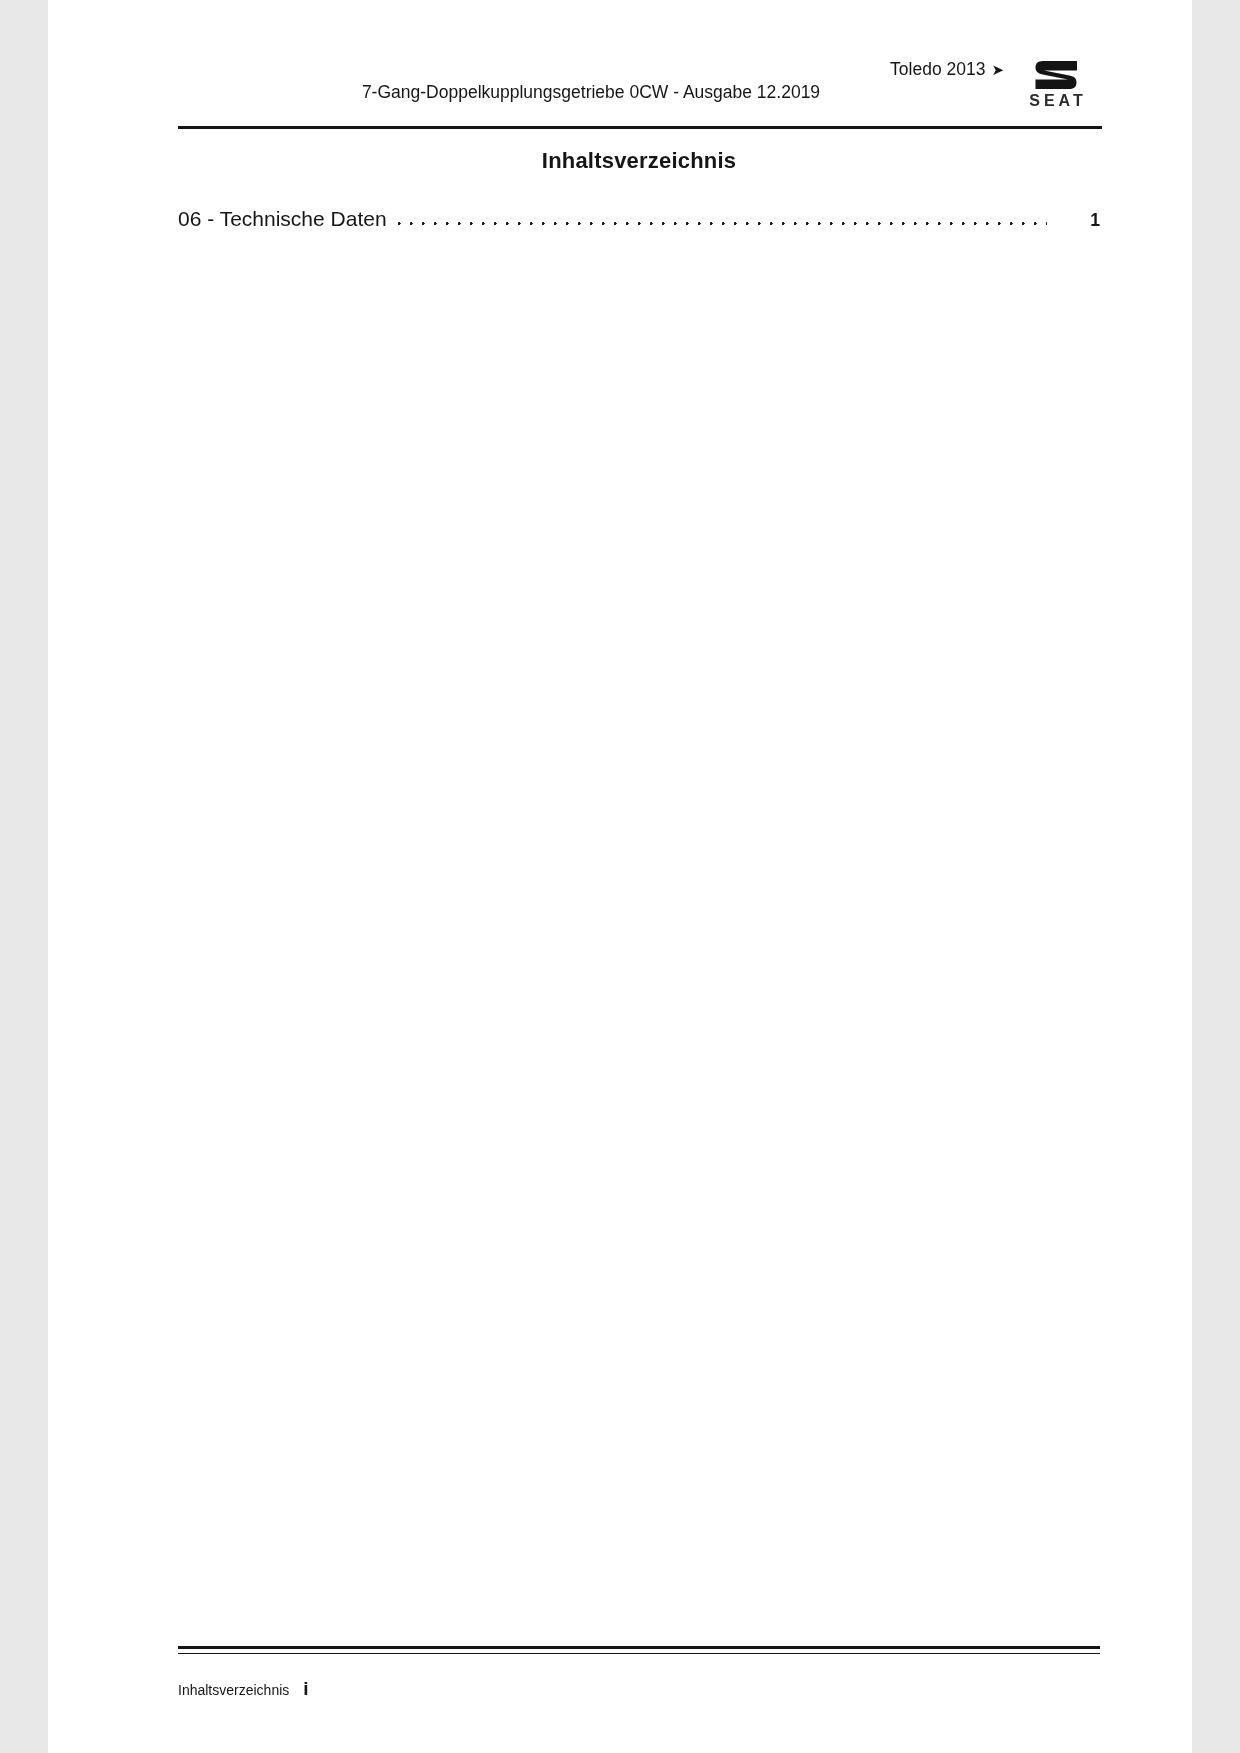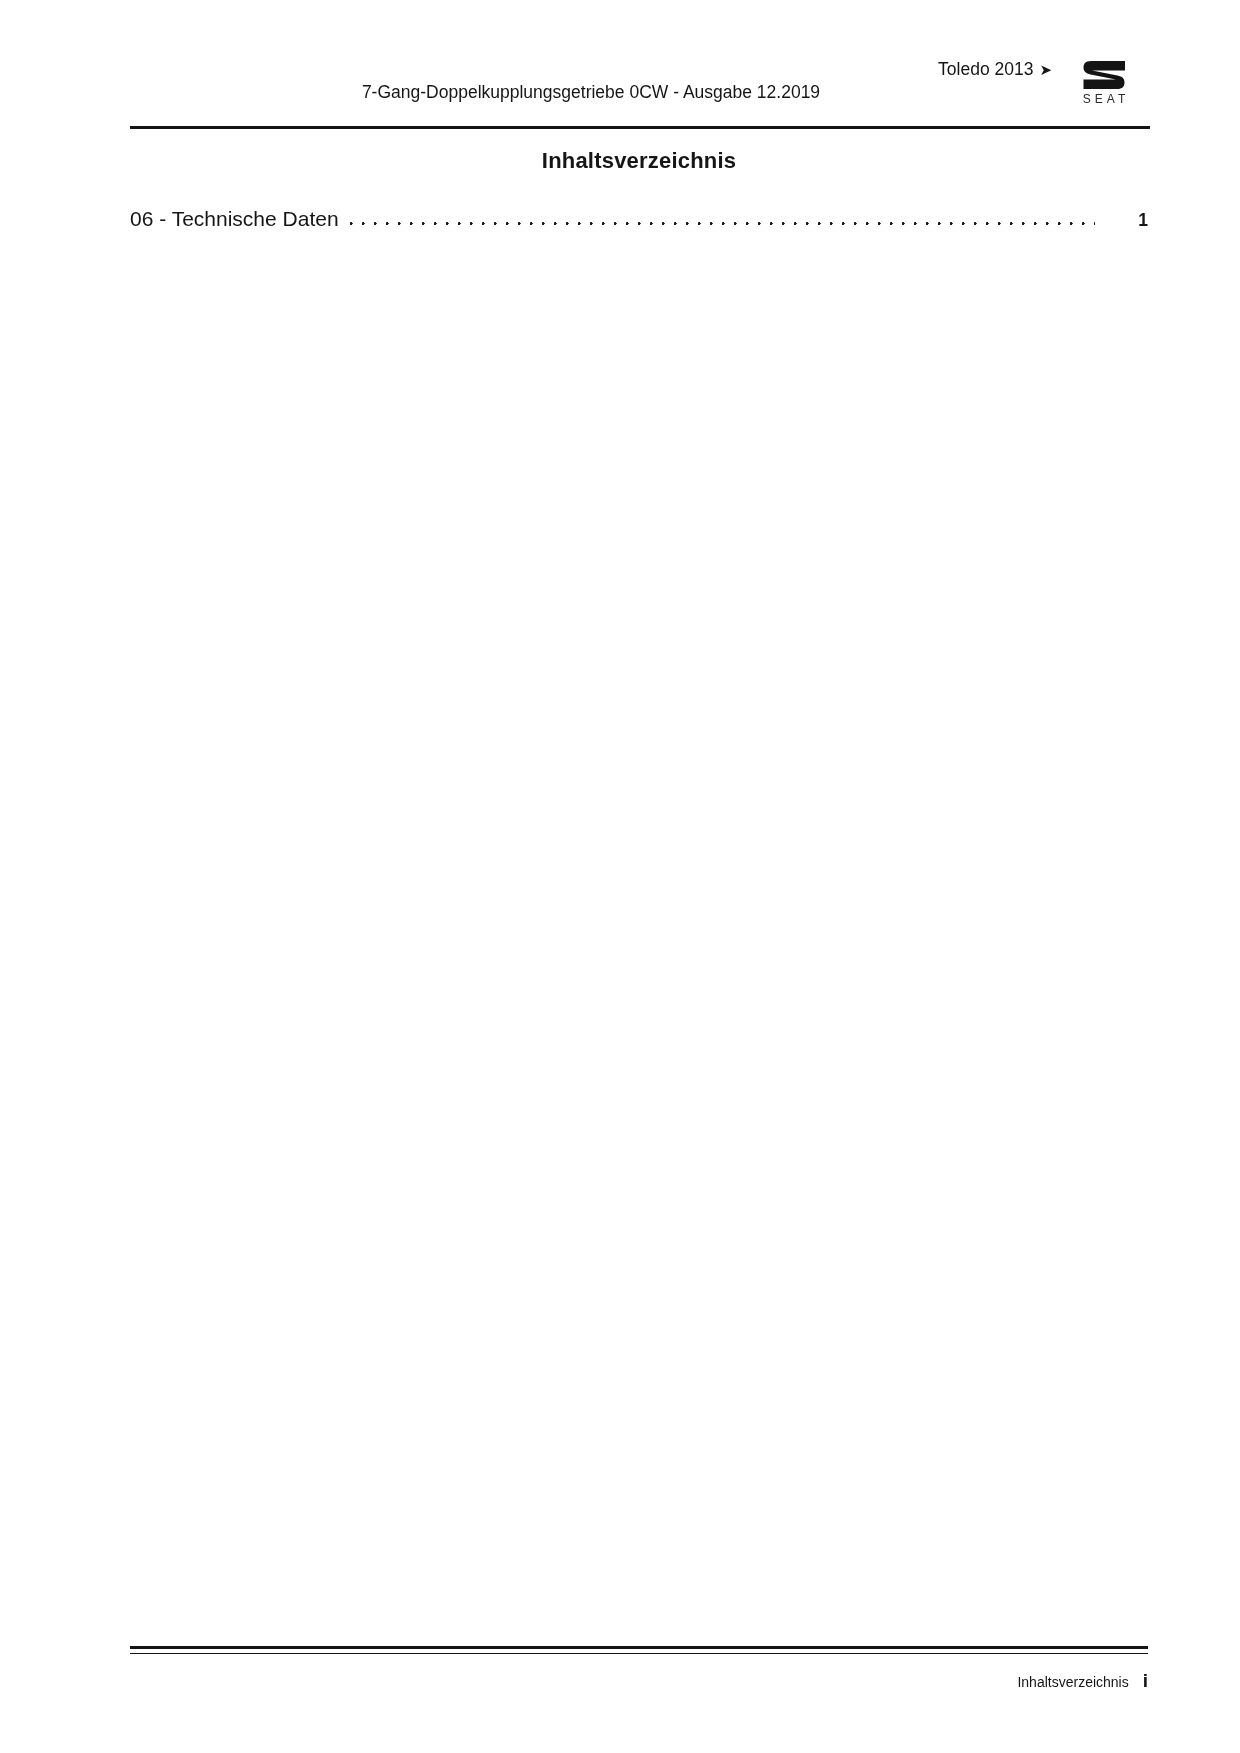--- a/index.html
+++ b/index.html
@@ -1,48 +1,48 @@
 <!DOCTYPE html>
 <html><head>
 <meta charset="utf-8">
 <style>
   html,body { margin:0; padding:0; background:#e8e8e8; }
   .page {
-    position:relative; width:1240px; height:1753px; margin:0 auto;
+    position:relative; width:1144px; height:1753px; margin:0 auto;
     background:#ffffff; color:#161616; overflow:hidden;
     font-family:"Liberation Sans", sans-serif;
   }
   
   .hdr { position:absolute; left:130px; right:100px; top:58px; }
   .hdr-text { text-align:right; padding-right:88px; }
   .hdr-line1 { font-size:17.5px; line-height:22px; white-space:nowrap; }
   .hdr-line1 .arrow { font-size:15px; margin-left:6px; }
   .hdr-line2 { font-size:17.5px; line-height:22px; white-space:nowrap;text-align:center; }
   .logo { position:absolute; right:0; top:2px; width:72px; text-align:center; }
   .logo svg { display:block; margin:0 auto; }
-  .logo-word { font-size:12px; letter-spacing:4px; font-weight:400; color:#2a2a2a; margin-top:2px; padding-left:4px; }
+  .logo-word { font-size:16px; letter-spacing:4px; font-weight:700; color:#2a2a2a; margin-top:2px; padding-left:4px; }
   .header-rule { position:absolute; left:130px; right:90px; top:126px; border-top:3px solid #141414; }
   
   .toc-wrap { position:absolute; left:130px; right:92px; top:148px; }
   .doc-title { font-size:22px; font-weight:700; text-align:center; margin:0 0 30px 0; letter-spacing:0.2px; }
   .section { margin-top:32px; }
   .section:first-of-type { margin-top:0; }
   .section-row { display:flex; align-items:baseline; font-size:21px; line-height:30px; white-space:nowrap; }
   .section-row .page { font-size:17.5px; font-weight:700; }
   .section-row .leader { background-size:12px 5px; }
   .page-col { width:44px; flex:0 0 auto; text-align:right; }
   .leader {
     flex:1 1 auto; min-width:18px; height:5px; margin:0 9px 0 10px;
     background-image:radial-gradient(circle at 2.2px 2.6px, #1a1a1a 1.25px, rgba(0,0,0,0) 1.6px);
     background-size:10.5px 5px; background-repeat:repeat-x; background-position:left bottom;
   }
   
   .footer { position:absolute; left:130px; right:92px; top:1646px; }
   .footer-rule { height:4px; border-top:3px solid #141414; border-bottom:1px solid #141414; }
-  .footer-text { text-align:right; margin-top:16px; font-size:14px; }
+  .footer-text { text-align:left; margin-top:24px; font-size:14px; }
   .footer-text .folio { font-size:19px; font-weight:700; margin-left:14px; }
 </style>
 </head>
 <body>
 
 <div class="page">
 
   <header class="hdr">
     <div class="hdr-text">
       <div class="hdr-line1"><span>Toledo 2013</span><span class="arrow">➤</span></div>

